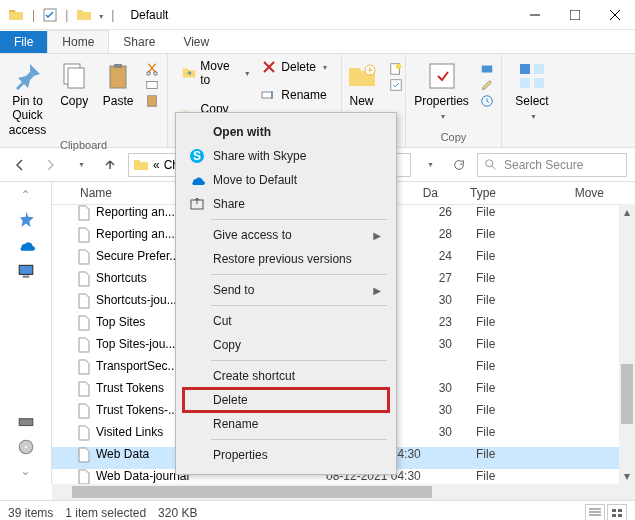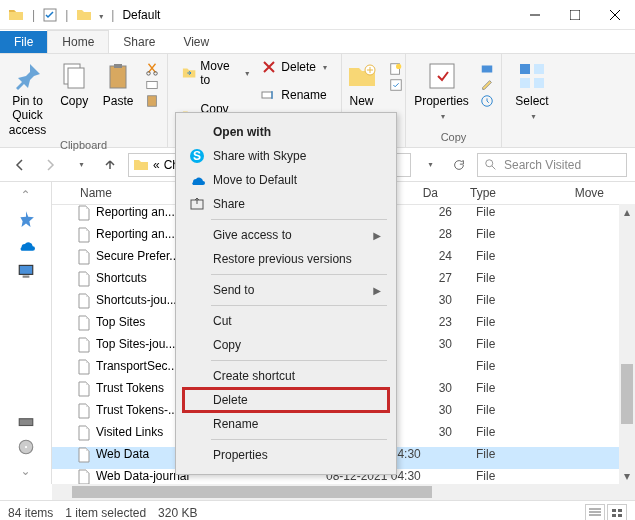--- a/index.html
+++ b/index.html
@@ -1,21 +1,21 @@
 <!DOCTYPE html>
 <html><head>
 <meta charset="utf-8">
 <style>
 *{margin:0;padding:0;box-sizing:border-box;font-family:"Segoe UI",sans-serif;font-size:12px;}
 body{width:635px;height:520px;background:#fff;position:relative;overflow:hidden;}
 .titlebar{height:30px;display:flex;align-items:center;padding:0 8px;border-bottom:1px solid #e5e5e5;}
 .titlebar .icons{display:flex;gap:4px;align-items:center;}
 .titlebar .folder-icon{width:16px;height:16px;}
 .titlebar .sep{color:#888;margin:0 4px;}
-.titlebar .title{margin-left:4px;}
+.titlebar .title{margin-left:12px;}
 .titlebar .winbtns{margin-left:auto;display:flex;gap:16px;}
 .winbtn{width:24px;height:24px;display:flex;align-items:center;justify-content:center;}
 .tabbar{height:24px;display:flex;align-items:flex-end;border-bottom:1px solid #e0e0e0;}
 .tab{padding:4px 14px;color:#444;}
 .tab.file{background:#1979ca;color:#fff;}
 .tab.active{background:#f5f5f5;border:1px solid #e0e0e0;border-bottom:none;}
 .ribbon{height:94px;background:#f5f5f5;border-bottom:1px solid #e0e0e0;display:flex;position:relative;}
 .rgroup{border-right:1px solid #e0e0e0;padding:4px 8px;display:flex;flex-direction:column;align-items:center;}
 .rgroup .grouplabel{font-size:11px;color:#666;margin-top:auto;}
 .rbtn-large{display:flex;flex-direction:column;align-items:center;padding:2px 6px;font-size:11px;text-align:center;line-height:1.2;}
@@ -276,21 +276,21 @@
   <div class="navbtn">
       <svg width="14" height="14" viewBox="0 0 16 16">
         <path d="M13 8a5 5 0 11-2-4l2-1v4h-4" stroke="#555" fill="none"></path>
       </svg>
     </div>
   <div class="searchbox">
     <svg width="14" height="14" viewBox="0 0 16 16">
         <circle cx="6" cy="6" r="4" fill="none" stroke="#888"></circle>
         <path d="M9 9l4 4" stroke="#888"></path>
       </svg>
-    <span>Search Visited</span>
+    <span>Search Secure</span>
   </div>
 </div>
 
 <div class="content">
   <div class="sidebar">
     <span style="color:#999;">⌃</span>
     <svg class="sicon2" viewBox="0 0 16 16">
         <path fill="#4a90d9" d="M8 1l2 5 5 .5-4 3.5 1 5-4-3-4 3 1-5L3 6.5 8 6z"></path>
       </svg>
     <svg class="sicon2" viewBox="0 0 16 16">
@@ -454,21 +454,21 @@
       <div class="thumb"></div>
       <div class="arr" style="bottom:0;">▾</div>
     </div>
   </div>
 </div>
 <div class="scrollbar-h">
     <div class="thumb"></div>
   </div>
 
 <div class="statusbar">
-  <span>84 items</span>
+  <span>39 items</span>
   <span>1 item selected</span>
   <span>320 KB</span>
   <div class="viewbtns">
     <div class="viewbtn">
         <svg width="12" height="10" viewBox="0 0 12 10">
           <path d="M0 1h12M0 4h12M0 7h12" stroke="#666"></path>
         </svg>
       </div>
     <div class="viewbtn">
         <svg width="12" height="10" viewBox="0 0 12 10">

